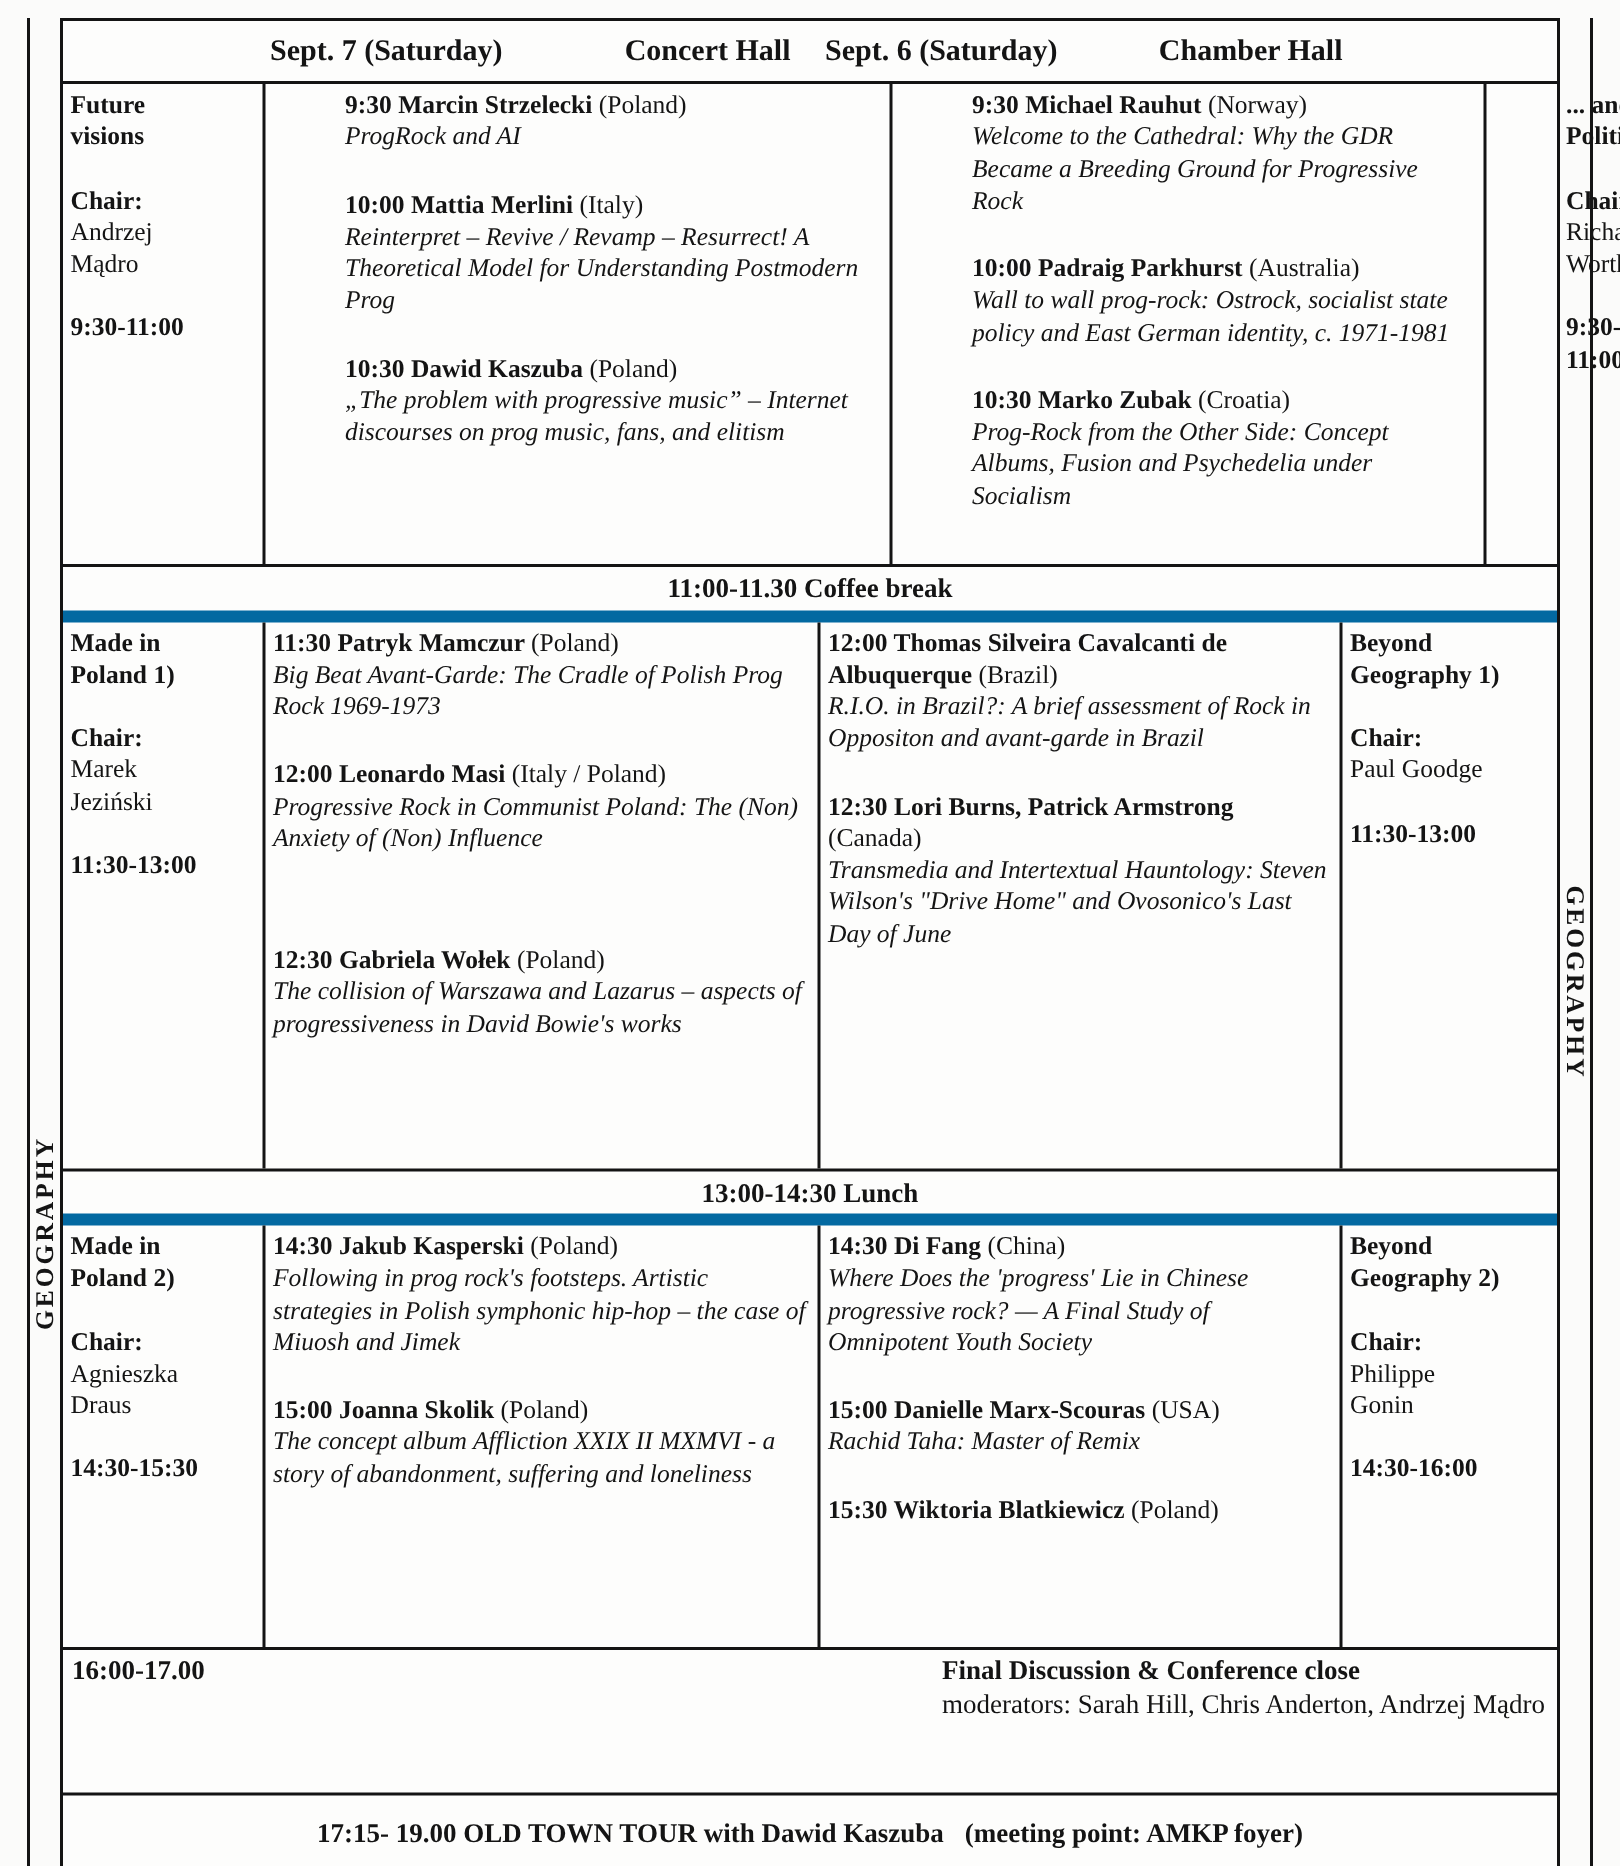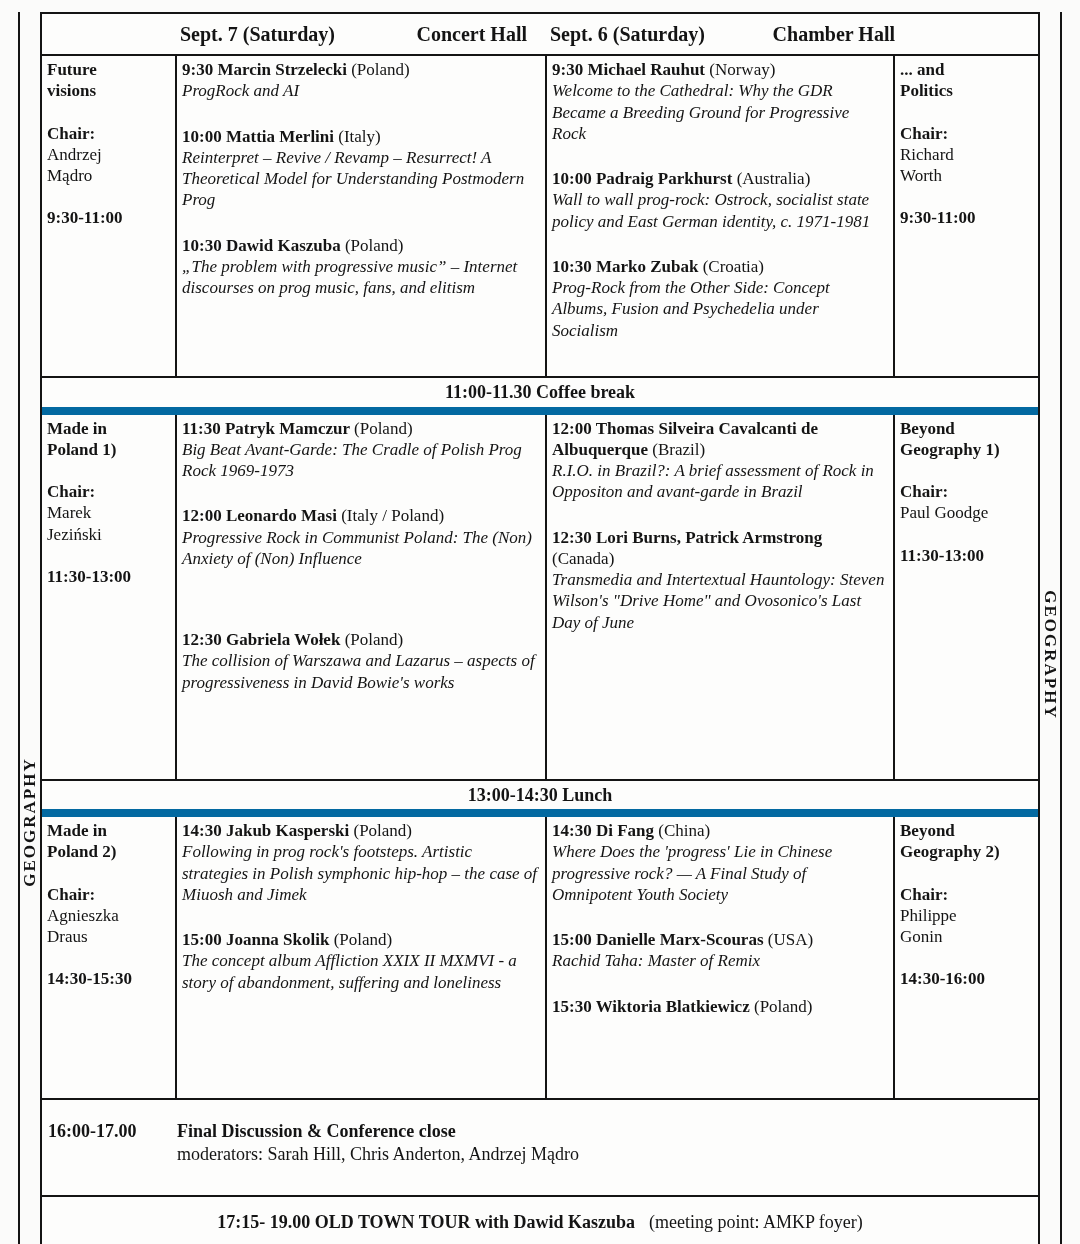--- a/index.html
+++ b/index.html
@@ -28,21 +28,21 @@
   .grid-row { display: grid; grid-template-columns: 135px 370px 348px 1fr; border-bottom: 2px solid #141414; }
   .grid-row:last-child { border-bottom: none; }
 
   .header-row { min-height: 42px; align-items: center; font-size: 20px; font-weight: bold; }
   .header-seg { display: flex; justify-content: space-between; align-items: center; }
   .header-seg.seg-a { padding: 0 20px 0 3px; gap: 24px; }
   .header-seg.seg-b { padding: 0 0 0 3px; }
 
   .session-row .cell { border-right: 2px solid #141414; padding: 3px 6px 8px 5px; }
   .session-row .cell:last-child { border-right: none; }
-  .row-1 { min-height: 322px; }
+  .row-1 { min-height: 322px; gap: 48px; }
   .row-2 { min-height: 366px; }
   .row-3 { min-height: 283px; }
 
   .label-title { font-weight: bold; white-space: pre-line; }
   .chair-label { font-weight: bold; margin-top: 21px; }
   .chair-name  { white-space: pre-line; }
   .label-time  { font-weight: bold; margin-top: 21px; }
 
   .talk + .talk { margin-top: 24px; }
   .talk-head { font-weight: bold; }
@@ -51,32 +51,32 @@
 
   .break-row {
     min-height: 31px; border-bottom: 8px solid #0369a1;
     display: flex; align-items: center; justify-content: center;
     font-weight: bold; font-size: 18px; padding: 3px 0;
   }
   .break-row.lunch { min-height: 33px; }
 
   .final-row {
     min-height: 97px; border-bottom: 2px solid #141414;
-    display: flex; padding: 20px 8px 10px 6px; font-size: 18px;
+    display: flex; padding: 2px 8px 10px 6px; font-size: 18px; justify-content: space-between;
   }
   .final-time { flex: 0 0 129px; font-weight: bold; }
   .final-title { font-weight: bold; }
   .final-mods { font-weight: normal; }
 
   .tour-row {
     min-height: 50px; display: flex; align-items: center; justify-content: center;
     font-size: 18px; padding: 6px 0;
   }
   .tour-main { font-weight: bold; }
-  .tour-note { font-weight: normal; margin-left: 14px; }
+  .tour-note { font-weight: bold; margin-left: 14px; }
 </style>
 </head>
 <body>
 
 <div class="page">
   <div class="layout">
 
     <div class="strip left">
       <div class="geo-label gl-left">GEOGRAPHY</div>
     </div>

